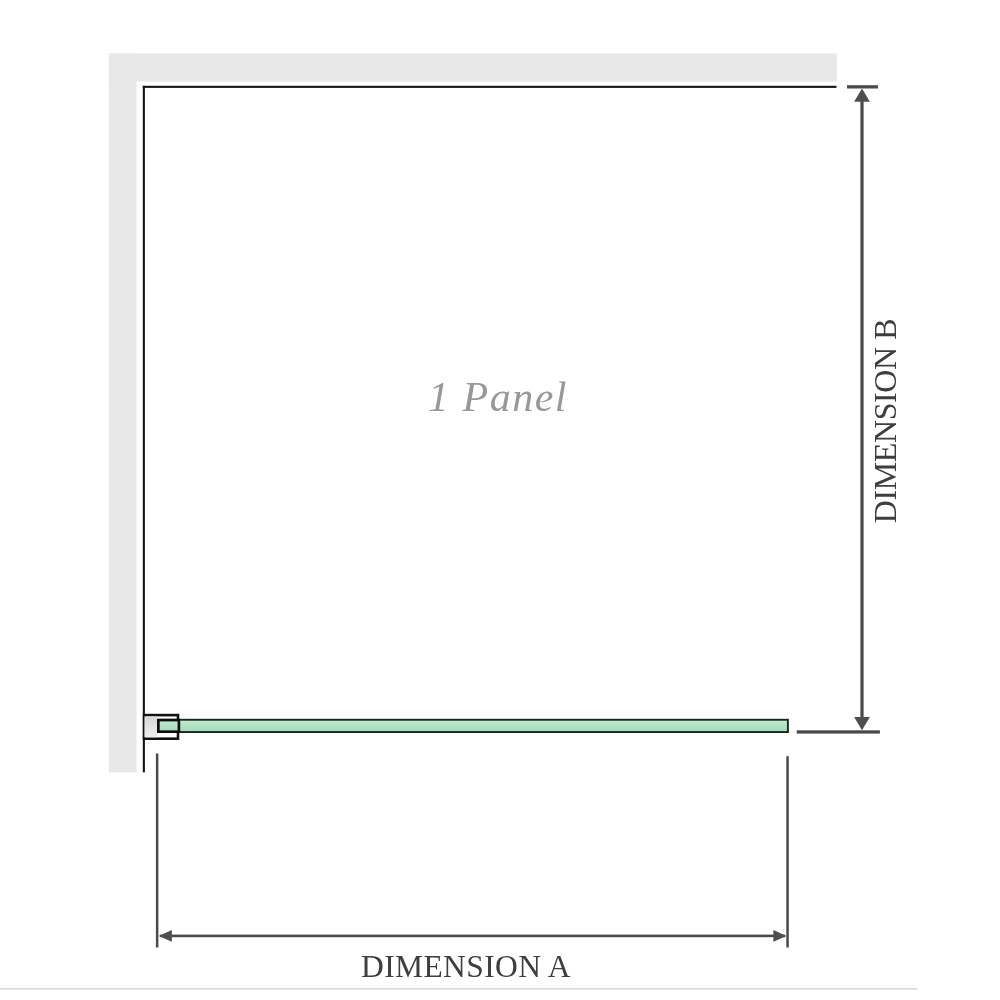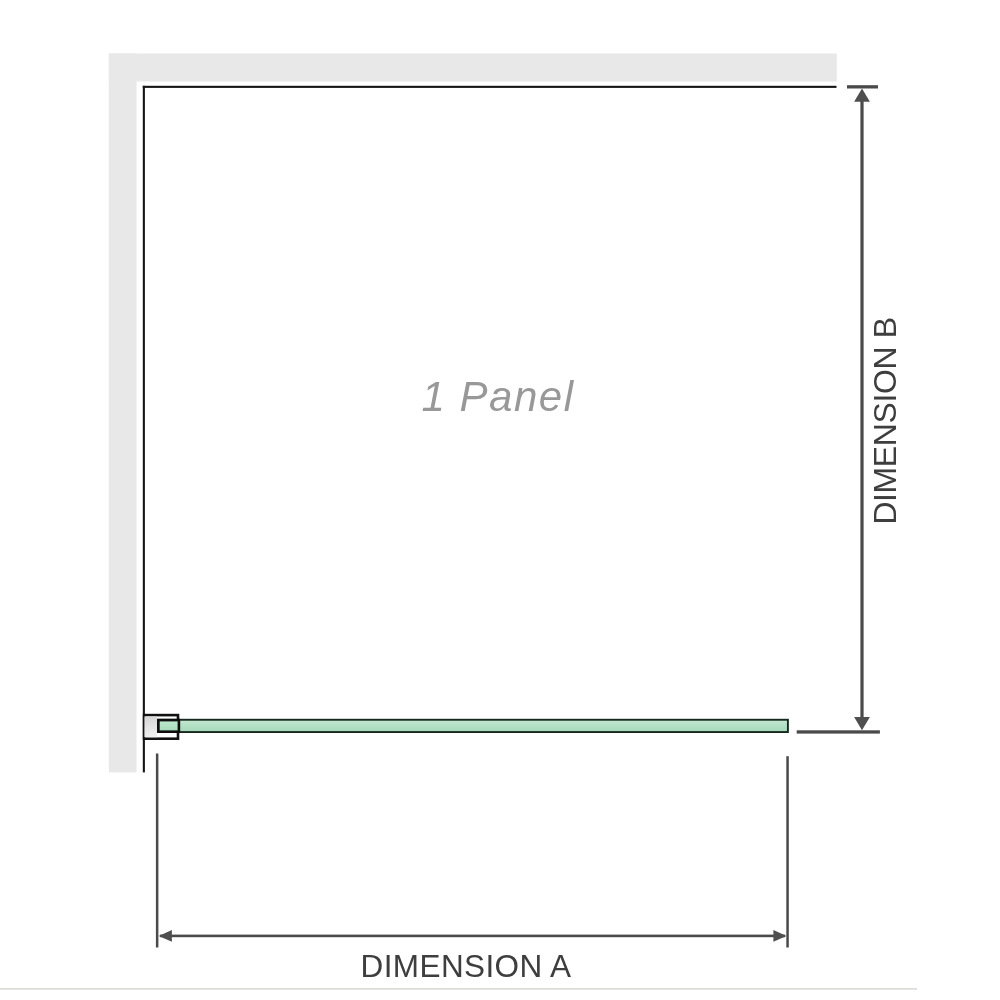--- a/index.html
+++ b/index.html
@@ -1,17 +1,17 @@
 <!DOCTYPE html>
 <html><head>
 <meta charset="utf-8">
 <style>
   html,body{margin:0;padding:0;background:#ffffff;}
   .stage{position:relative;width:917px;height:1000px;background:#7dd3fc;overflow:hidden;
-         font-family:Liberation Sans, sans-serif;}
+         font-family:Liberation Serif, serif;}
 </style>
 </head>
 <body>
 <div class="stage">
 <svg width="1000" height="1000" viewBox="0 0 1000 1000" xmlns="http://www.w3.org/2000/svg">
   <defs>
     <linearGradient id="glassGrad" x1="0" y1="0" x2="0" y2="1">
       <stop offset="0" stop-color="#c4ead2"></stop>
       <stop offset="0.35" stop-color="#b7e3c8"></stop>
       <stop offset="1" stop-color="#a5d9ba"></stop>

